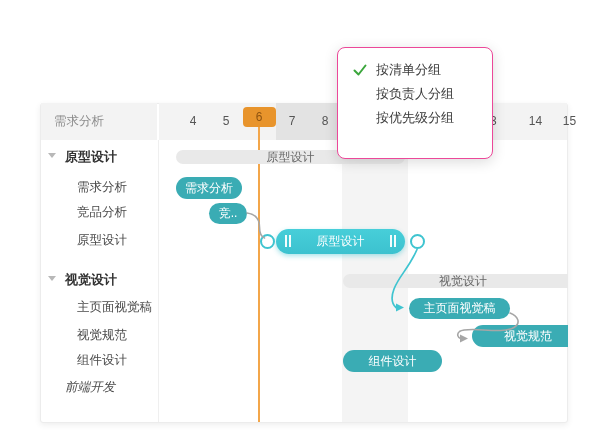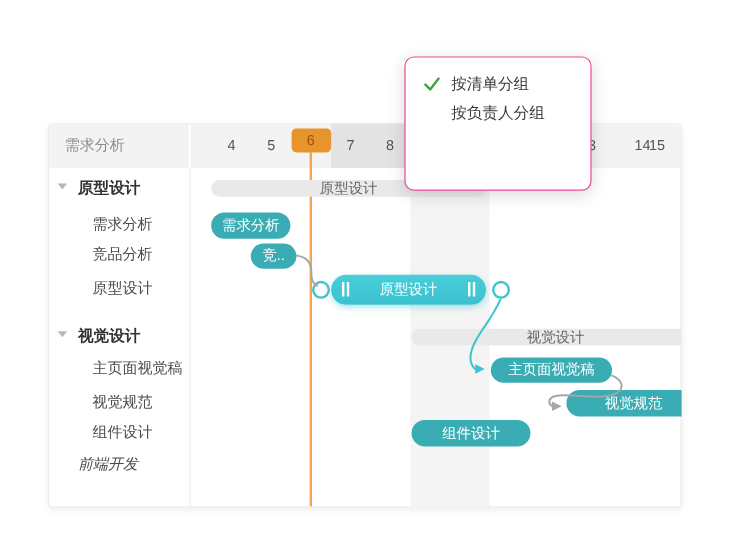--- a/index.html
+++ b/index.html
@@ -71,21 +71,21 @@
       <div class="today-pill" style="left: 242.5px;">6</div>
       <div class="today-line" style="left: 258px;"></div>
       <div class="day-cell" style="left: 275.5px;">7</div>
       <div class="day-cell" style="left: 308.5px;">8</div>
       <div class="day-cell" style="left: 341.5px;">9</div>
       <div class="day-cell" style="left: 374.5px;">10</div>
       <div class="day-cell" style="left: 407.5px;">11</div>
       <div class="day-cell" style="left: 440.5px;">12</div>
       <div class="day-cell" style="left: 473.5px;">13</div>
       <div class="day-cell" style="left: 519px; text-align: center;">14</div>
-      <div class="day-cell" style="left: 531px;">15</div>
+      <div class="day-cell" style="left: 553px;">15</div>
     </div>
   <div id="sidebar-layer">
       <div class="side-row group" style="top: 148px;"><span class="chev"></span><span>原型设计</span></div>
       <div class="side-row task" style="top: 179px;"><span>需求分析</span></div>
       <div class="side-row task" style="top: 204px;"><span>竞品分析</span></div>
       <div class="side-row task" style="top: 232px;"><span>原型设计</span></div>
       <div class="side-row group" style="top: 271px;"><span class="chev"></span><span>视觉设计</span></div>
       <div class="side-row task" style="top: 299px;"><span>主页面视觉稿</span></div>
       <div class="side-row task" style="top: 327px;"><span>视觉规范</span></div>
       <div class="side-row task" style="top: 352px;"><span>组件设计</span></div>
@@ -129,16 +129,17 @@
     <path d="M510,313 C518.5,316.5 521,323 514,327.5 C502,335 468,325.5 459.5,331.5 C456.5,334 457.5,337.5 461,338.8" fill="none" stroke="#a6a6a6" stroke-width="1.6" stroke-linecap="round"></path>
     <polygon points="460,334.5 468,338.5 460,342.5" fill="#a6a6a6"></polygon>
   </svg>
 
   <div class="dropdown">
     <ul id="dd-list" style="list-style:none;margin:0;padding:0;">
         <li class="dd-item"><span class="dd-check"><svg width="16" height="16" viewBox="0 0 16 16">
               <polyline points="2.5,8.5 6.5,12.5 13.5,3.5" fill="none" stroke="#3ba63c" stroke-width="2" stroke-linecap="round" stroke-linejoin="round"></polyline>
             </svg></span><span>按清单分组</span></li>
         <li class="dd-item"><span>按负责人分组</span></li>
+        <li class="dd-item"><span>按优先级分组</span></li>
       </ul>
   </div>
 
 </div>
 
 </body></html>

